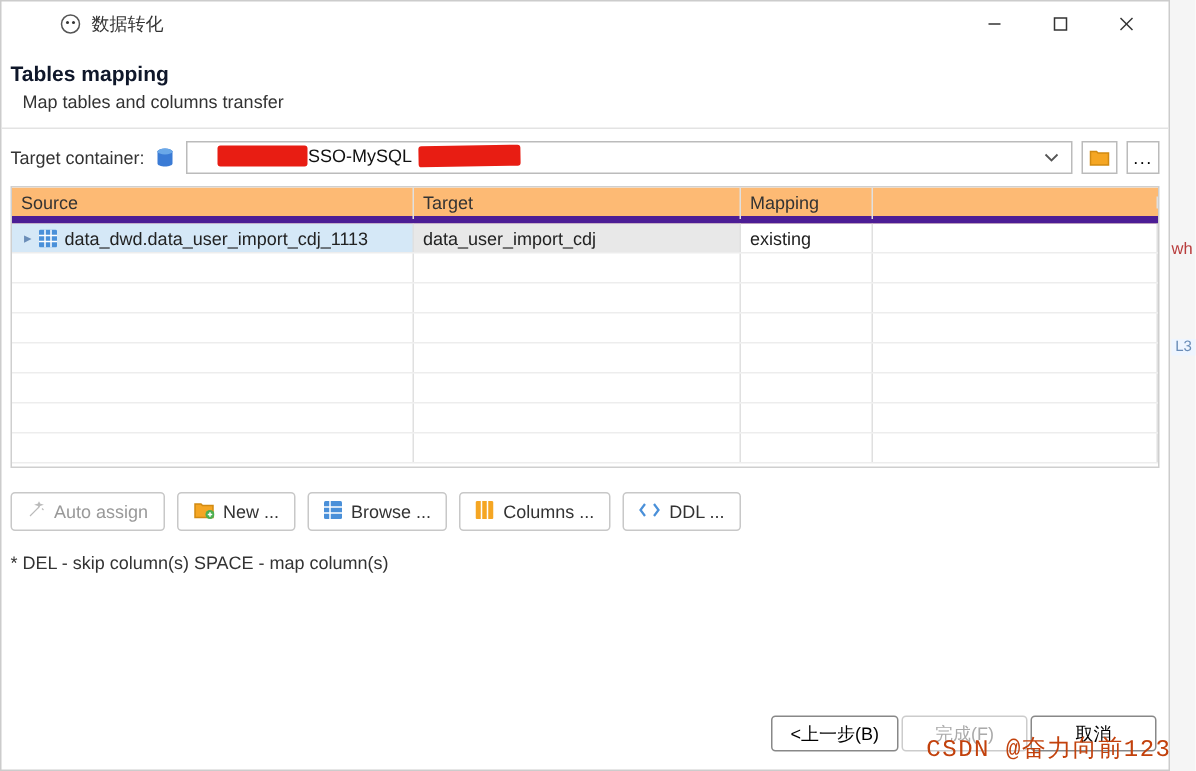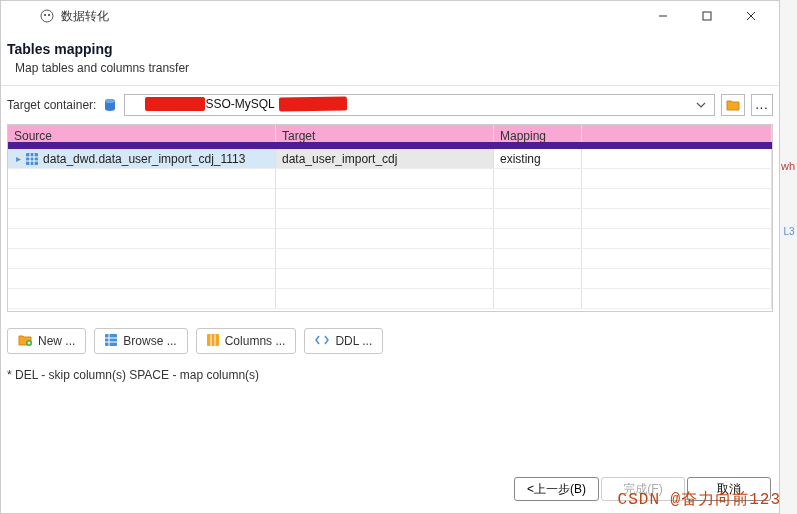--- a/index.html
+++ b/index.html
@@ -94,22 +94,23 @@
     .table-area {
       margin: 0 6px;
       border: 1px solid #cfcfcf;
       height: 188px;
       overflow: hidden;
       display: flex; flex-direction: column;
     }
     .thead {
       display: flex;
       height: 24px;
-      border-bottom: 7px solid #4c1d95;
-      background: #f9a8d4;
+      border-bottom: 5px solid #4c1d95;
+      background: #fdba74;
+      align-items: center;
     }
     .th {
       padding: 4px 6px;
       border-right: 1px solid #e0e0e0;
       color: #333;
       font-size: 12px;
     }
     .col-source { width: 268px; }
     .col-target { width: 218px; }
     .col-mapping { width: 88px; }
@@ -338,20 +339,26 @@
       <div class="trow">
           <div class="td col-source"></div>
           <div class="td col-target"></div>
           <div class="td col-mapping"></div>
           <div class="td col-extra"></div>
         </div>
     </div>
   </div>
 
   <div class="btns-row">
+    <button class="btn disabled">
+      <span><svg width="12" height="12">
+            <path d="M2 10l6-6m-1-2l1 1m2 2l1 1M8 1l.5 1L10 2.5 8.5 3 8 4l-.5-1L6 2.5 7.5 2z" stroke="#bbb" fill="#bbb" stroke-width="0.8"></path>
+          </svg></span>
+      <span>Auto assign</span>
+    </button>
     <button class="btn">
       <span><svg width="14" height="12">
             <path d="M1 2h4l1 1h7v8H1z" fill="#f5a623" stroke="#d18a12"></path>
             <circle cx="11" cy="9" r="3" fill="#4caf50"></circle>
             <line x1="11" y1="7.5" x2="11" y2="10.5" stroke="#fff"></line>
             <line x1="9.5" y1="9" x2="12.5" y2="9" stroke="#fff"></line>
           </svg></span>
       <span>New ...</span>
     </button>
     <button class="btn">

